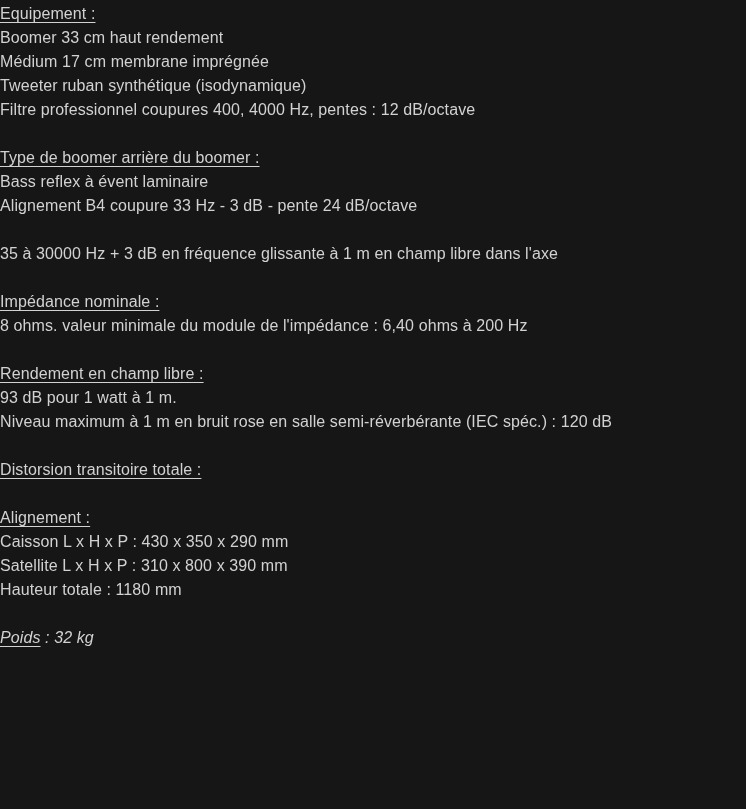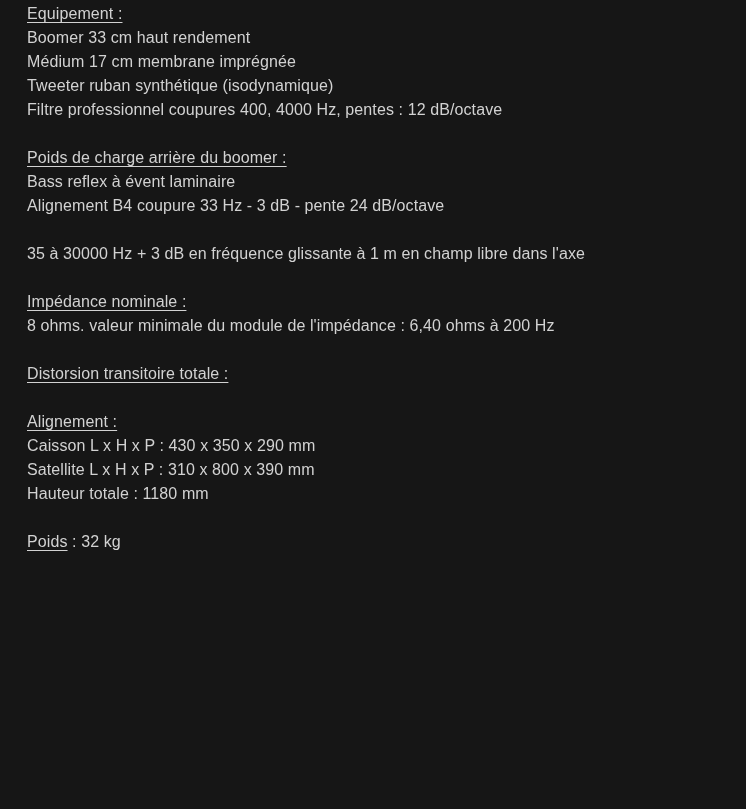--- a/index.html
+++ b/index.html
@@ -11,27 +11,28 @@
     width: 746px;
     min-height: 809px;
     box-sizing: border-box;
     font-family: "Liberation Sans", "DejaVu Sans", sans-serif;
     font-size: 16px;
     line-height: 24px;
     color: #d2d2d2;
     letter-spacing: 0.1px;
   }
   #doc {
-    padding: 2px 10px 10px 27px;
+    padding: 2px 10px 10px 0;
   }
   .spec-section {
     margin: 0 0 24px 0;
   }
   .spec-section:last-child {
     margin-bottom: 16px;
+    font-style: italic;
   }
   .heading {
     margin: 0;
     font-size: 16px;
     font-weight: normal;
     line-height: 24px;
   }
   .hd {
     text-decoration: underline;
     text-underline-offset: 3px;
@@ -52,34 +53,39 @@
 <div id="doc">
   <section class="spec-section">
     <h2 class="heading"><span class="hd">Equipement :</span><span class="hd-suffix"></span></h2>
   <div class="spec-line">Boomer 33 cm haut rendement</div>
       <div class="spec-line">Médium 17 cm membrane imprégnée</div>
       <div class="spec-line">Tweeter ruban synthétique (isodynamique)</div>
       <div class="spec-line">Filtre professionnel coupures 400, 4000 Hz, pentes : 12 dB/octave</div>
     </section>
 
   <section class="spec-section">
-    <h2 class="heading"><span class="hd">Poids de charge arrière du boomer :</span><span class="hd-suffix"></span></h2>
+    <h2 class="heading"><span class="hd">Type de boomer arrière du boomer :</span><span class="hd-suffix"></span></h2>
   <div class="spec-line">Bass reflex à évent laminaire</div>
       <div class="spec-line">Alignement B4 coupure 33 Hz - 3 dB - pente 24 dB/octave</div>
     </section>
 
   <section class="spec-section">
   <div class="spec-line">35 à 30000 Hz + 3 dB en fréquence glissante à 1 m en champ libre dans l'axe</div>
     </section>
 
   <section class="spec-section">
     <h2 class="heading"><span class="hd">Impédance nominale :</span><span class="hd-suffix"></span></h2>
   <div class="spec-line">8 ohms. valeur minimale du module de l'impédance : 6,40 ohms à 200 Hz</div>
     </section>
 
+  <section class="spec-section">
+    <h2 class="heading"><span class="hd">Rendement en champ libre :</span><span class="hd-suffix"></span></h2>
+  <div class="spec-line">93 dB pour 1 watt à 1 m.</div>
+      <div class="spec-line">Niveau maximum à 1 m en bruit rose en salle semi-réverbérante (IEC spéc.) : 120 dB</div>
+    </section>
 
 
   <section class="spec-section">
     <h2 class="heading"><span class="hd">Distorsion transitoire totale :</span><span class="hd-suffix"></span></h2>
     </section>
 
   <section class="spec-section">
     <h2 class="heading"><span class="hd">Alignement :</span><span class="hd-suffix"></span></h2>
   <div class="spec-line">Caisson L x H x P : 430 x 350 x 290 mm</div>
       <div class="spec-line">Satellite L x H x P : 310 x 800 x 390 mm</div>

